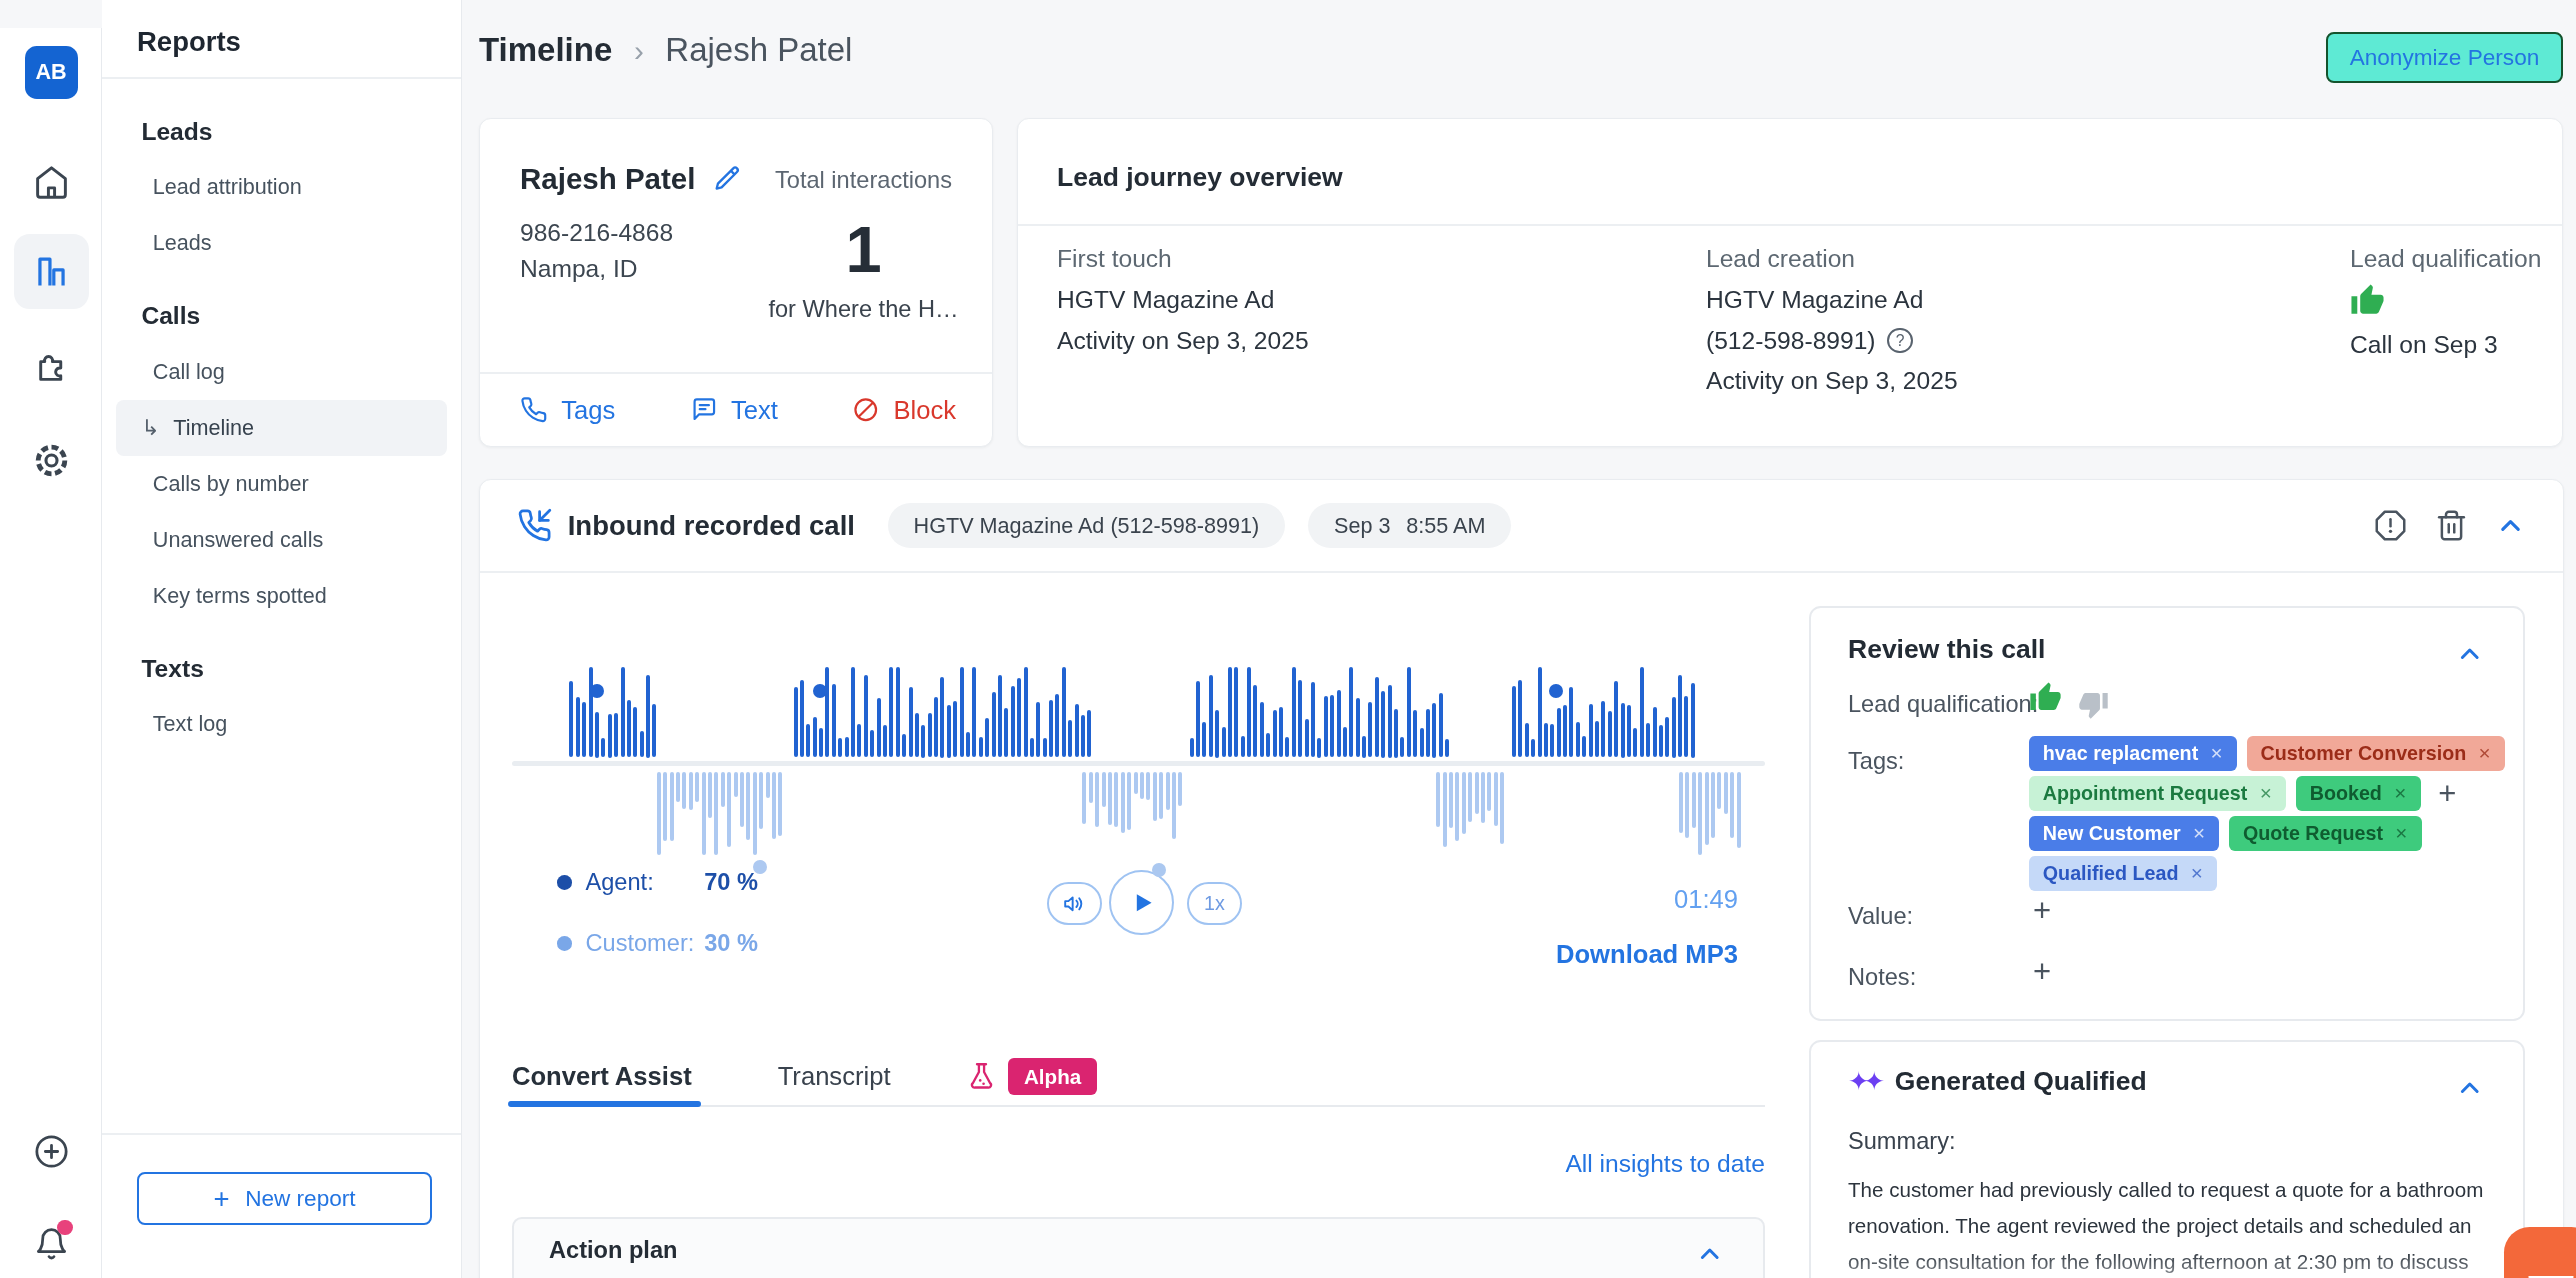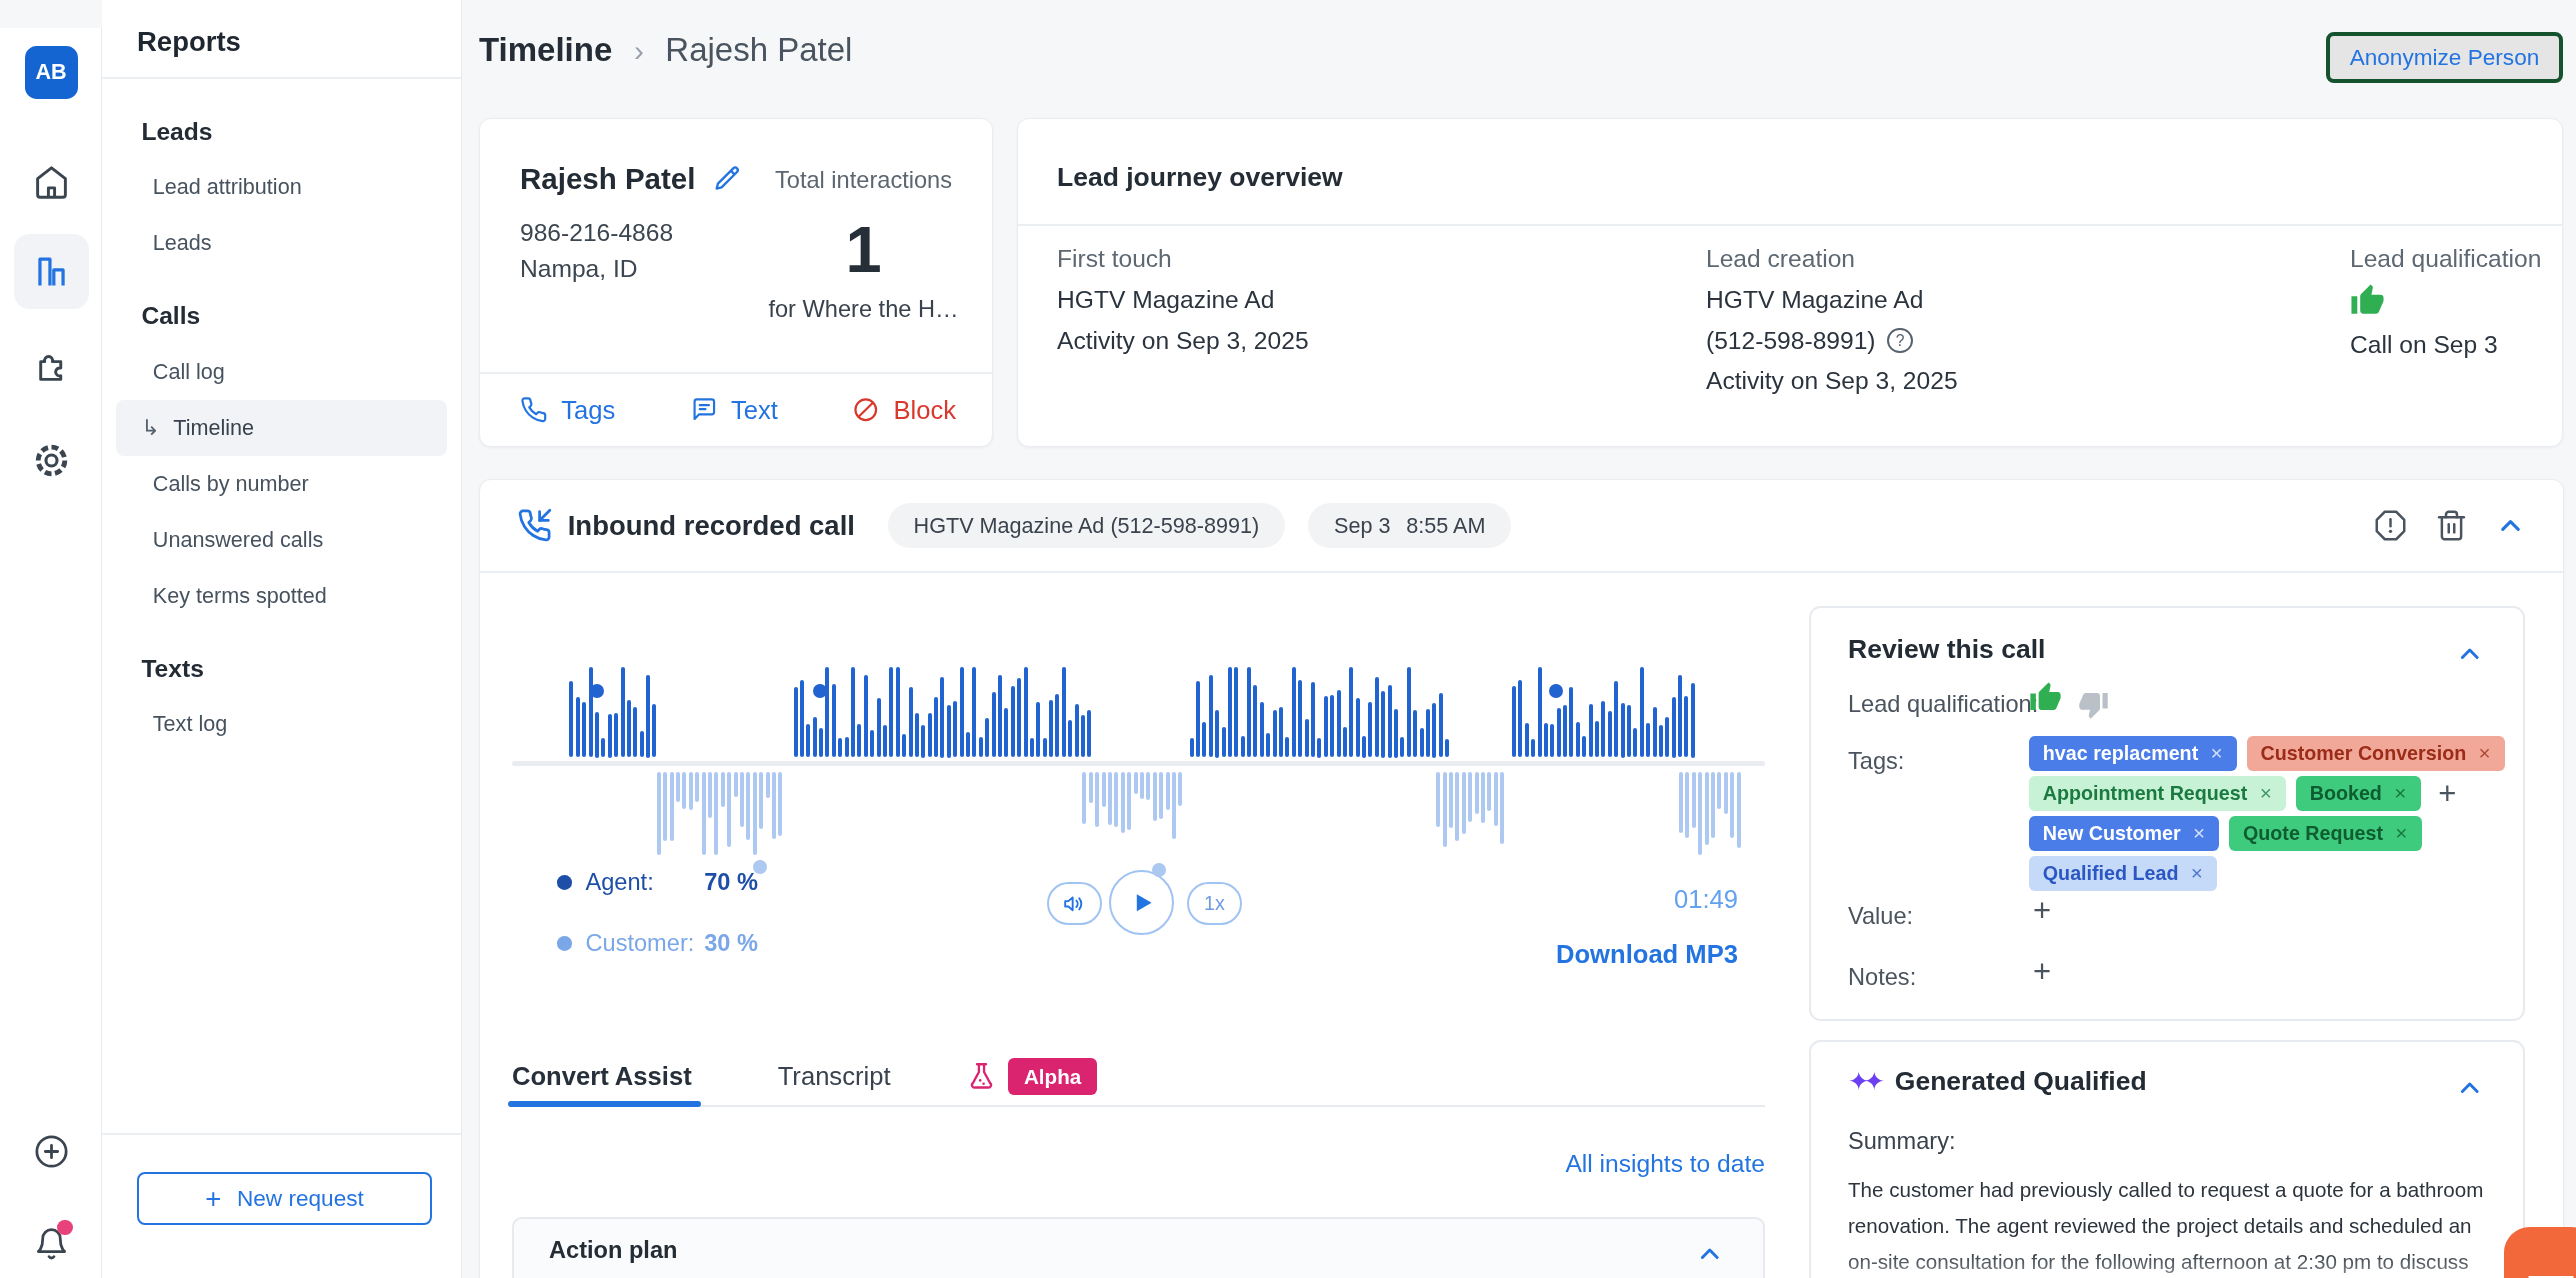--- a/index.html
+++ b/index.html
@@ -29,21 +29,21 @@
   .nav-arrow { margin-right:13.8px; font-size:21.6px; color:#55606c; }
   .side-footer-rule { position:absolute; left:0; top:1133px; width:100%; border-top:2px solid #eceff2; }
   #new-report { position:absolute; left:35px; top:1172px; width:295px; height:53px; border:2px solid #2374e1; border-radius:7.9px; background:#fff; color:#2374e1; font-size:22.6px; display:flex; align-items:center; justify-content:center; gap:15.7px; cursor:pointer; }
   #new-report .plus { font-size:27.5px; font-weight:normal; }
 
   
   #crumbs { position:absolute; left:479px; top:31px; display:flex; align-items:baseline; gap:21.6px; }
   .crumb-a { font-size:33px; font-weight:bold; color:#242c35; }
   .crumb-sep { font-size:29.5px; color:#98a1ab; }
   .crumb-b { font-size:33px; color:#4a545f; }
-  #anon-btn { position:absolute; left:2326px; top:32px; width:237px; height:51px; background:#e5e5e5; border:4px solid #14532d; border-radius:7.9px; color:#2374e1; font-size:22.6px; display:flex; align-items:center; justify-content:center; cursor:pointer; }
+  #anon-btn { position:absolute; left:2326px; top:32px; width:237px; height:51px; background:#5eead4; border:2px solid #14532d; border-radius:7.9px; color:#2374e1; font-size:22.6px; display:flex; align-items:center; justify-content:center; cursor:pointer; }
 
   
   .card { position:absolute; background:#fff; border:1px solid #e9ecf0; border-radius:11.8px; box-shadow:0 1px 2.9px rgba(25,35,45,.05); }
   #person-card { left:479px; top:118px; width:514px; height:329px; }
   #journey-card { left:1017px; top:118px; width:1546px; height:329px; }
   #call-card { left:479px; top:479px; width:2085px; height:845px; }
 
   
   .pc-name-row { position:absolute; left:40px; top:43px; display:flex; align-items:center; gap:17.7px; }
   .pc-name { font-size:29.5px; font-weight:bold; color:#232b34; }
@@ -234,21 +234,21 @@
           <span>Key terms spotted</span>
         </div>
         <div class="nav-header">Texts</div>
         <div class="nav-item">
           <span>Text log</span>
         </div>
       </div>
     <div class="side-footer-rule"></div>
     <button id="new-report">
       <span class="plus">+</span>
-      <span>New request</span>
+      <span>New report</span>
     </button>
   </div>
 
   <div id="crumbs">
     <span class="crumb-a">Timeline</span>
     <span class="crumb-sep">›</span>
     <span class="crumb-b">Rajesh Patel</span>
   </div>
   <button id="anon-btn">Anonymize Person</button>
 

